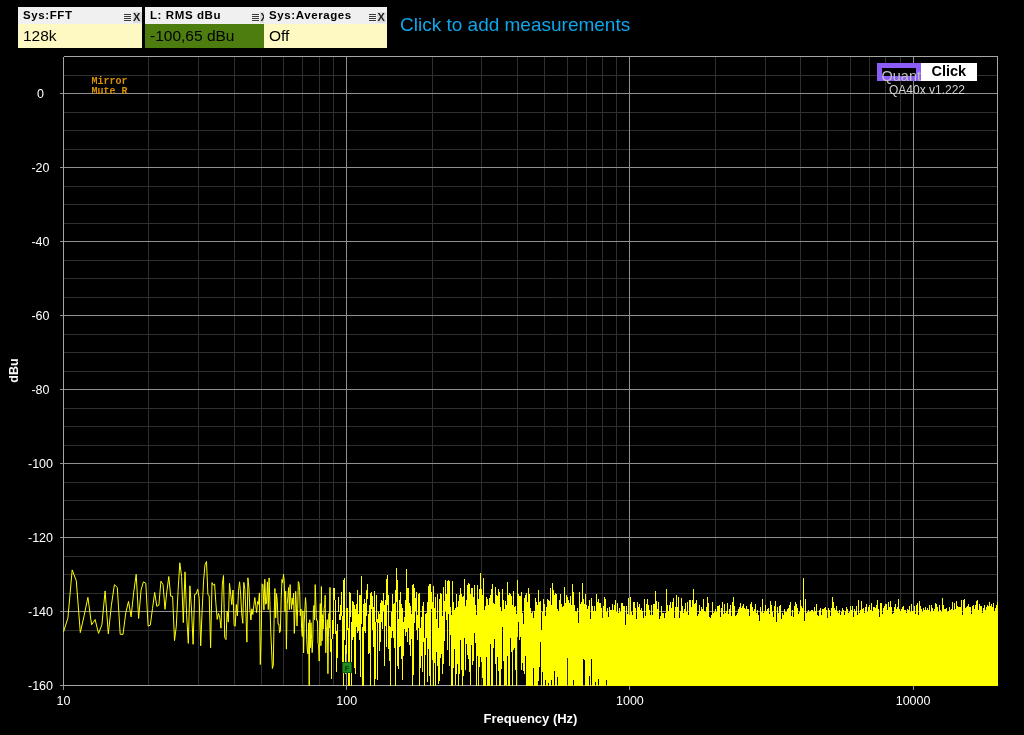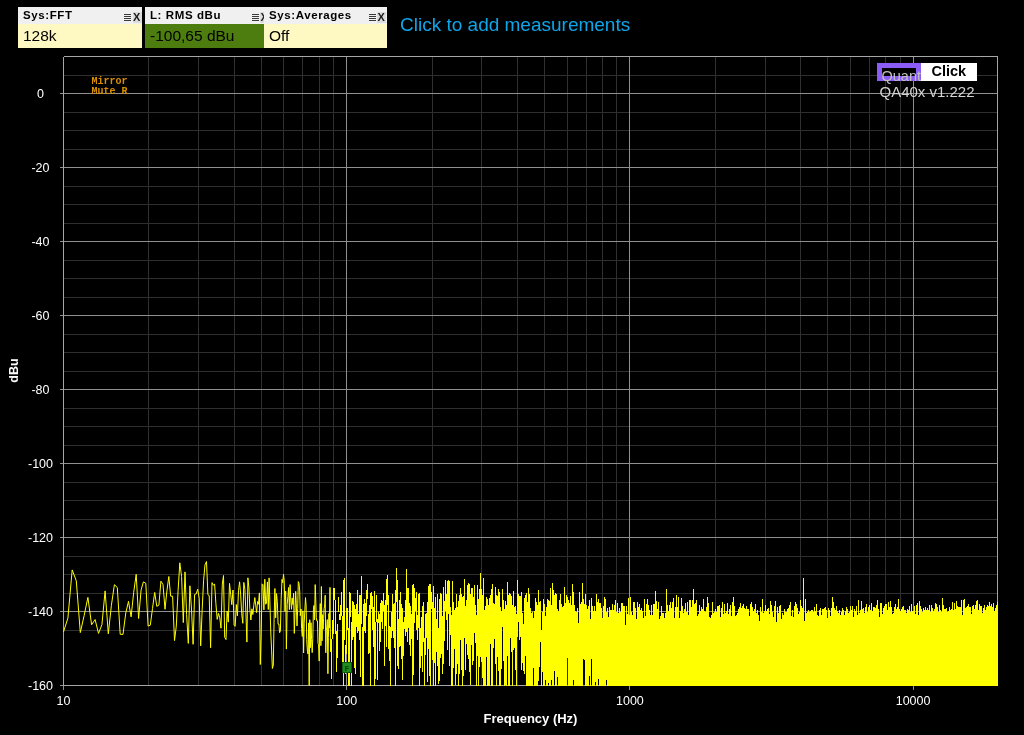--- a/index.html
+++ b/index.html
@@ -76,12 +76,12 @@
         <div></div>
         <div></div>
       </span><span class="xbtn">X</span></div>
   <div class="pval">Off</div>
 </div>
 <div style="position:absolute;left:400px;top:14px;font-size:19px;color:#0ea5e9">Click to add measurements</div>
 <div style="position:absolute;left:876.5px;top:62.5px;height:18px;font-size:14.5px">
   <div style="position:absolute;left:0;top:0;width:44px;height:18px;background:#000;border:5px solid #8b5cf6;color:#c0c0c0;text-align:center;line-height:16px">Quant</div>
   <div style="position:absolute;left:44px;top:0;width:56.5px;height:18px;background:#fff;color:#000;font-weight:bold;text-align:center;line-height:17px">Click</div>
 </div>
-<div style="position:absolute;left:877px;top:83px;width:100px;text-align:center;font-size:15px;color:#d4d4d4">QA40x v1.222</div>
+<div style="position:absolute;left:877px;top:83px;width:100px;text-align:center;font-size:12px;color:#d4d4d4">QA40x v1.222</div>
 </body></html>

